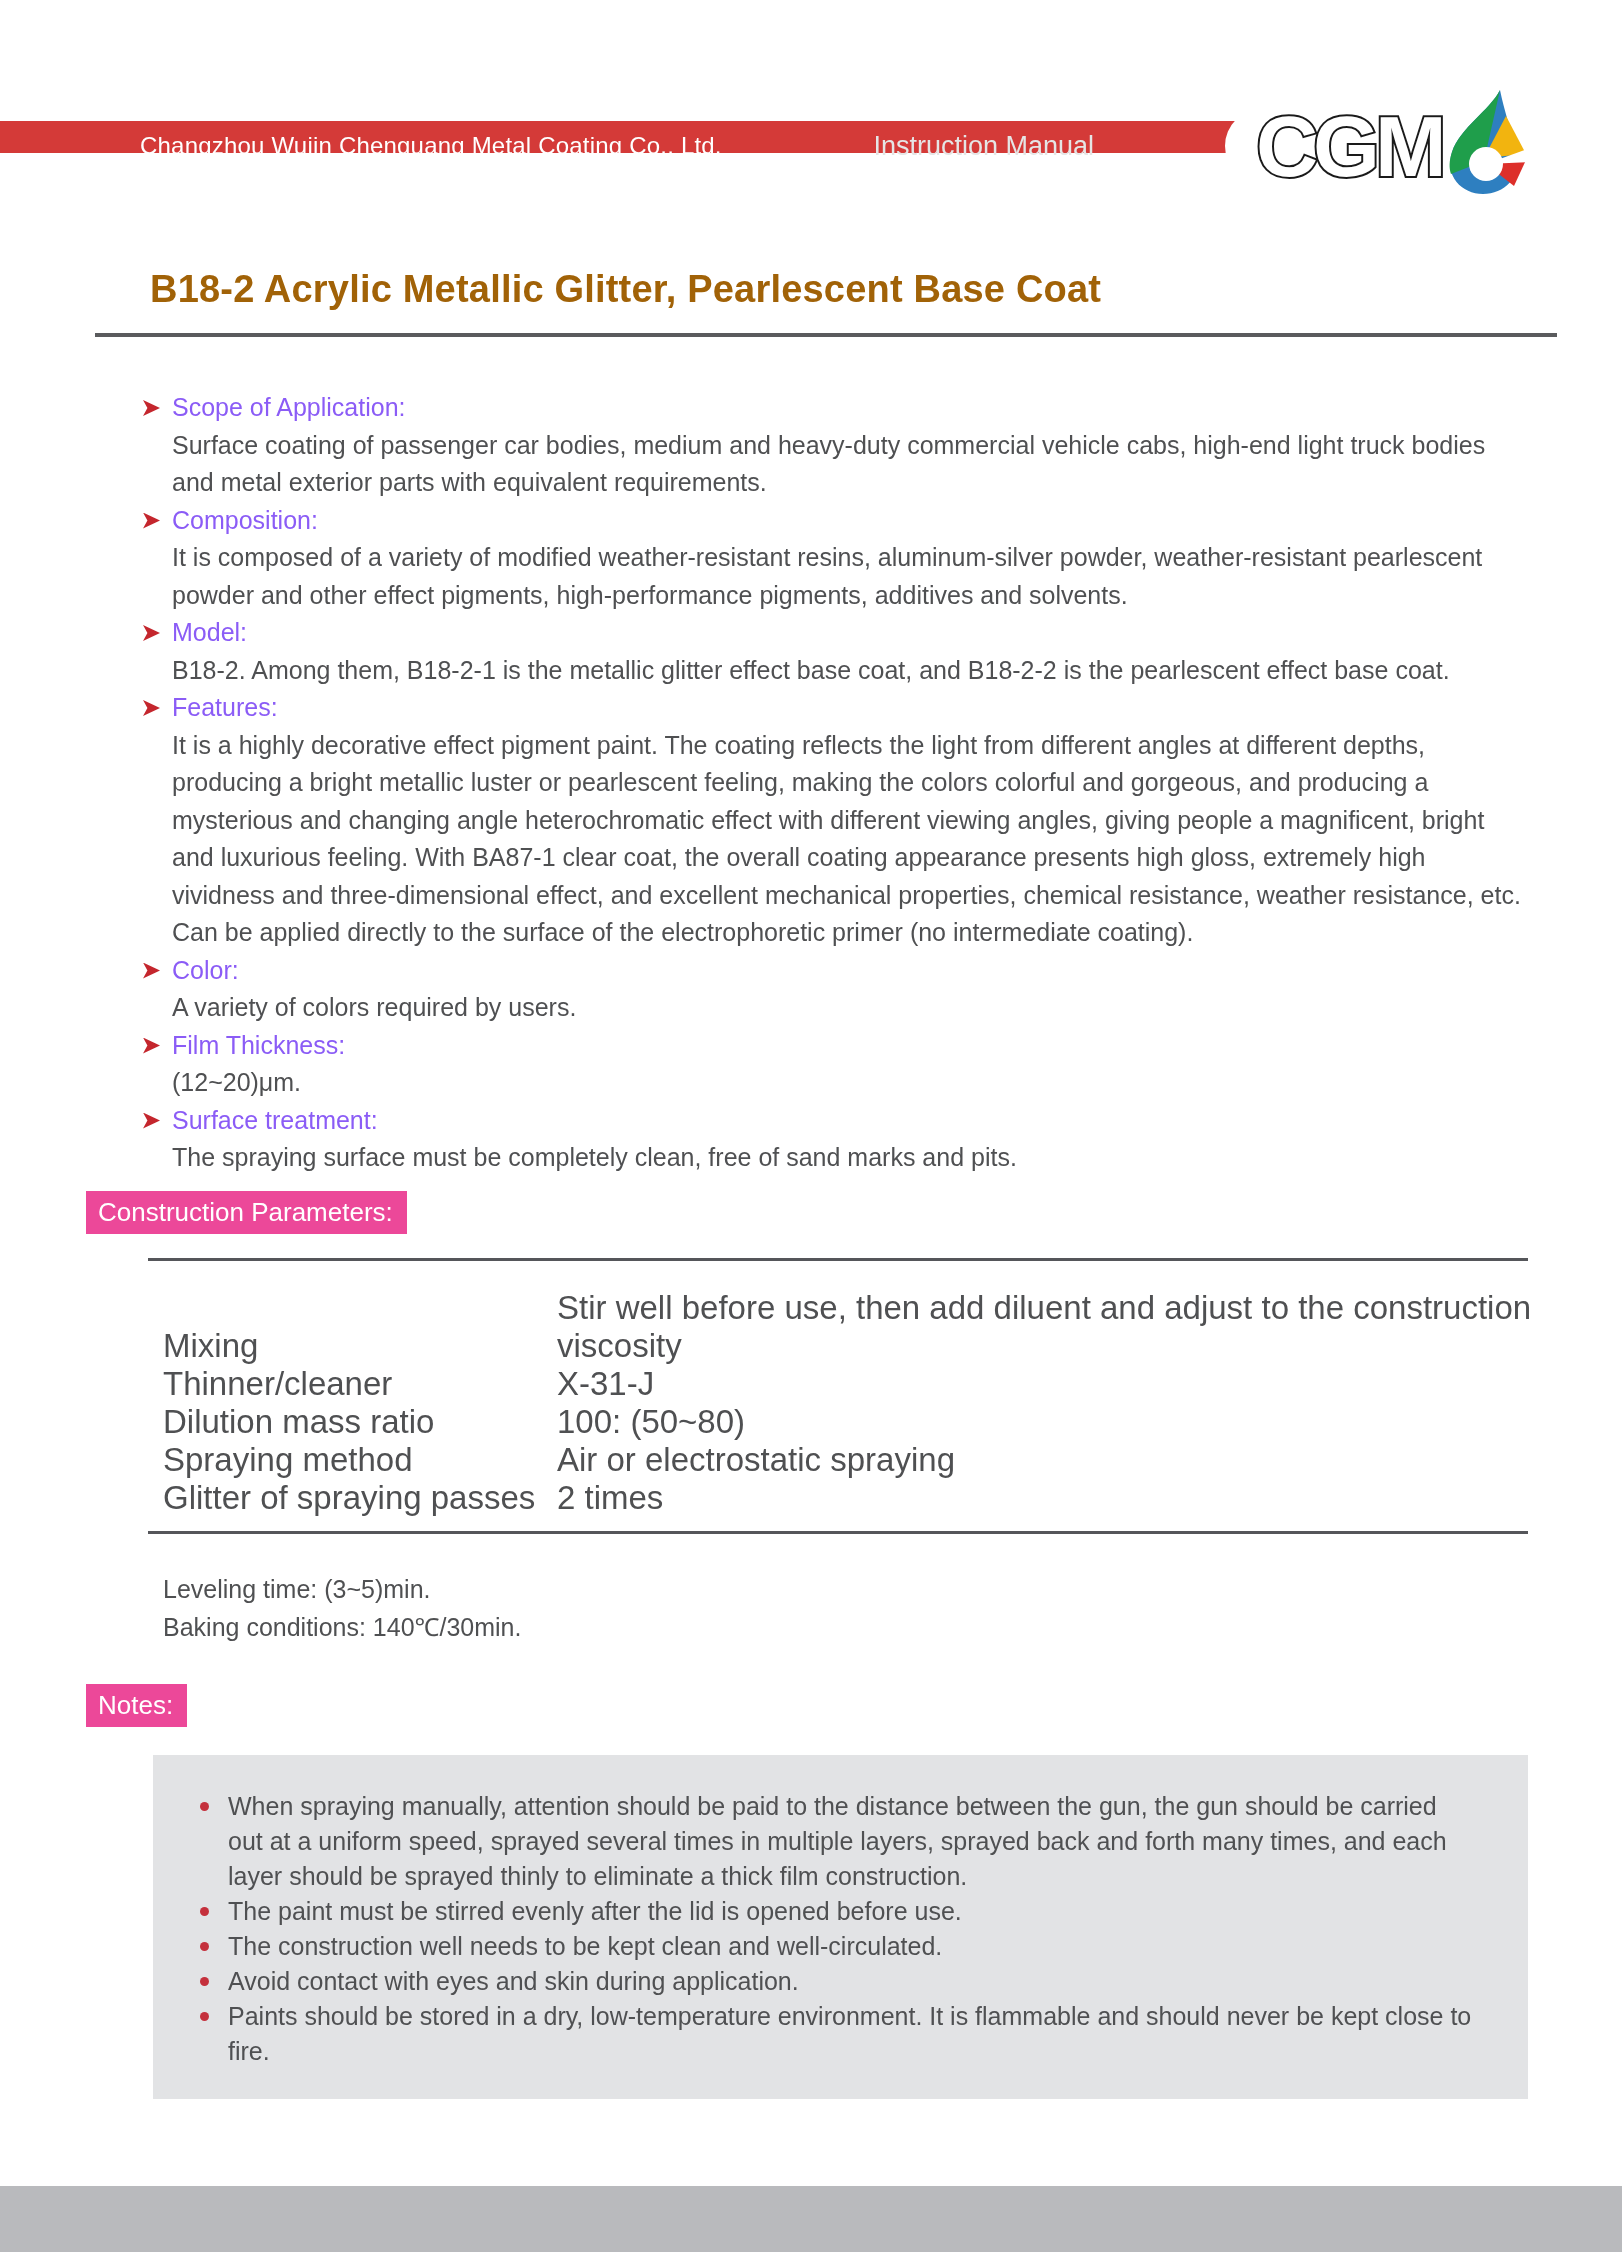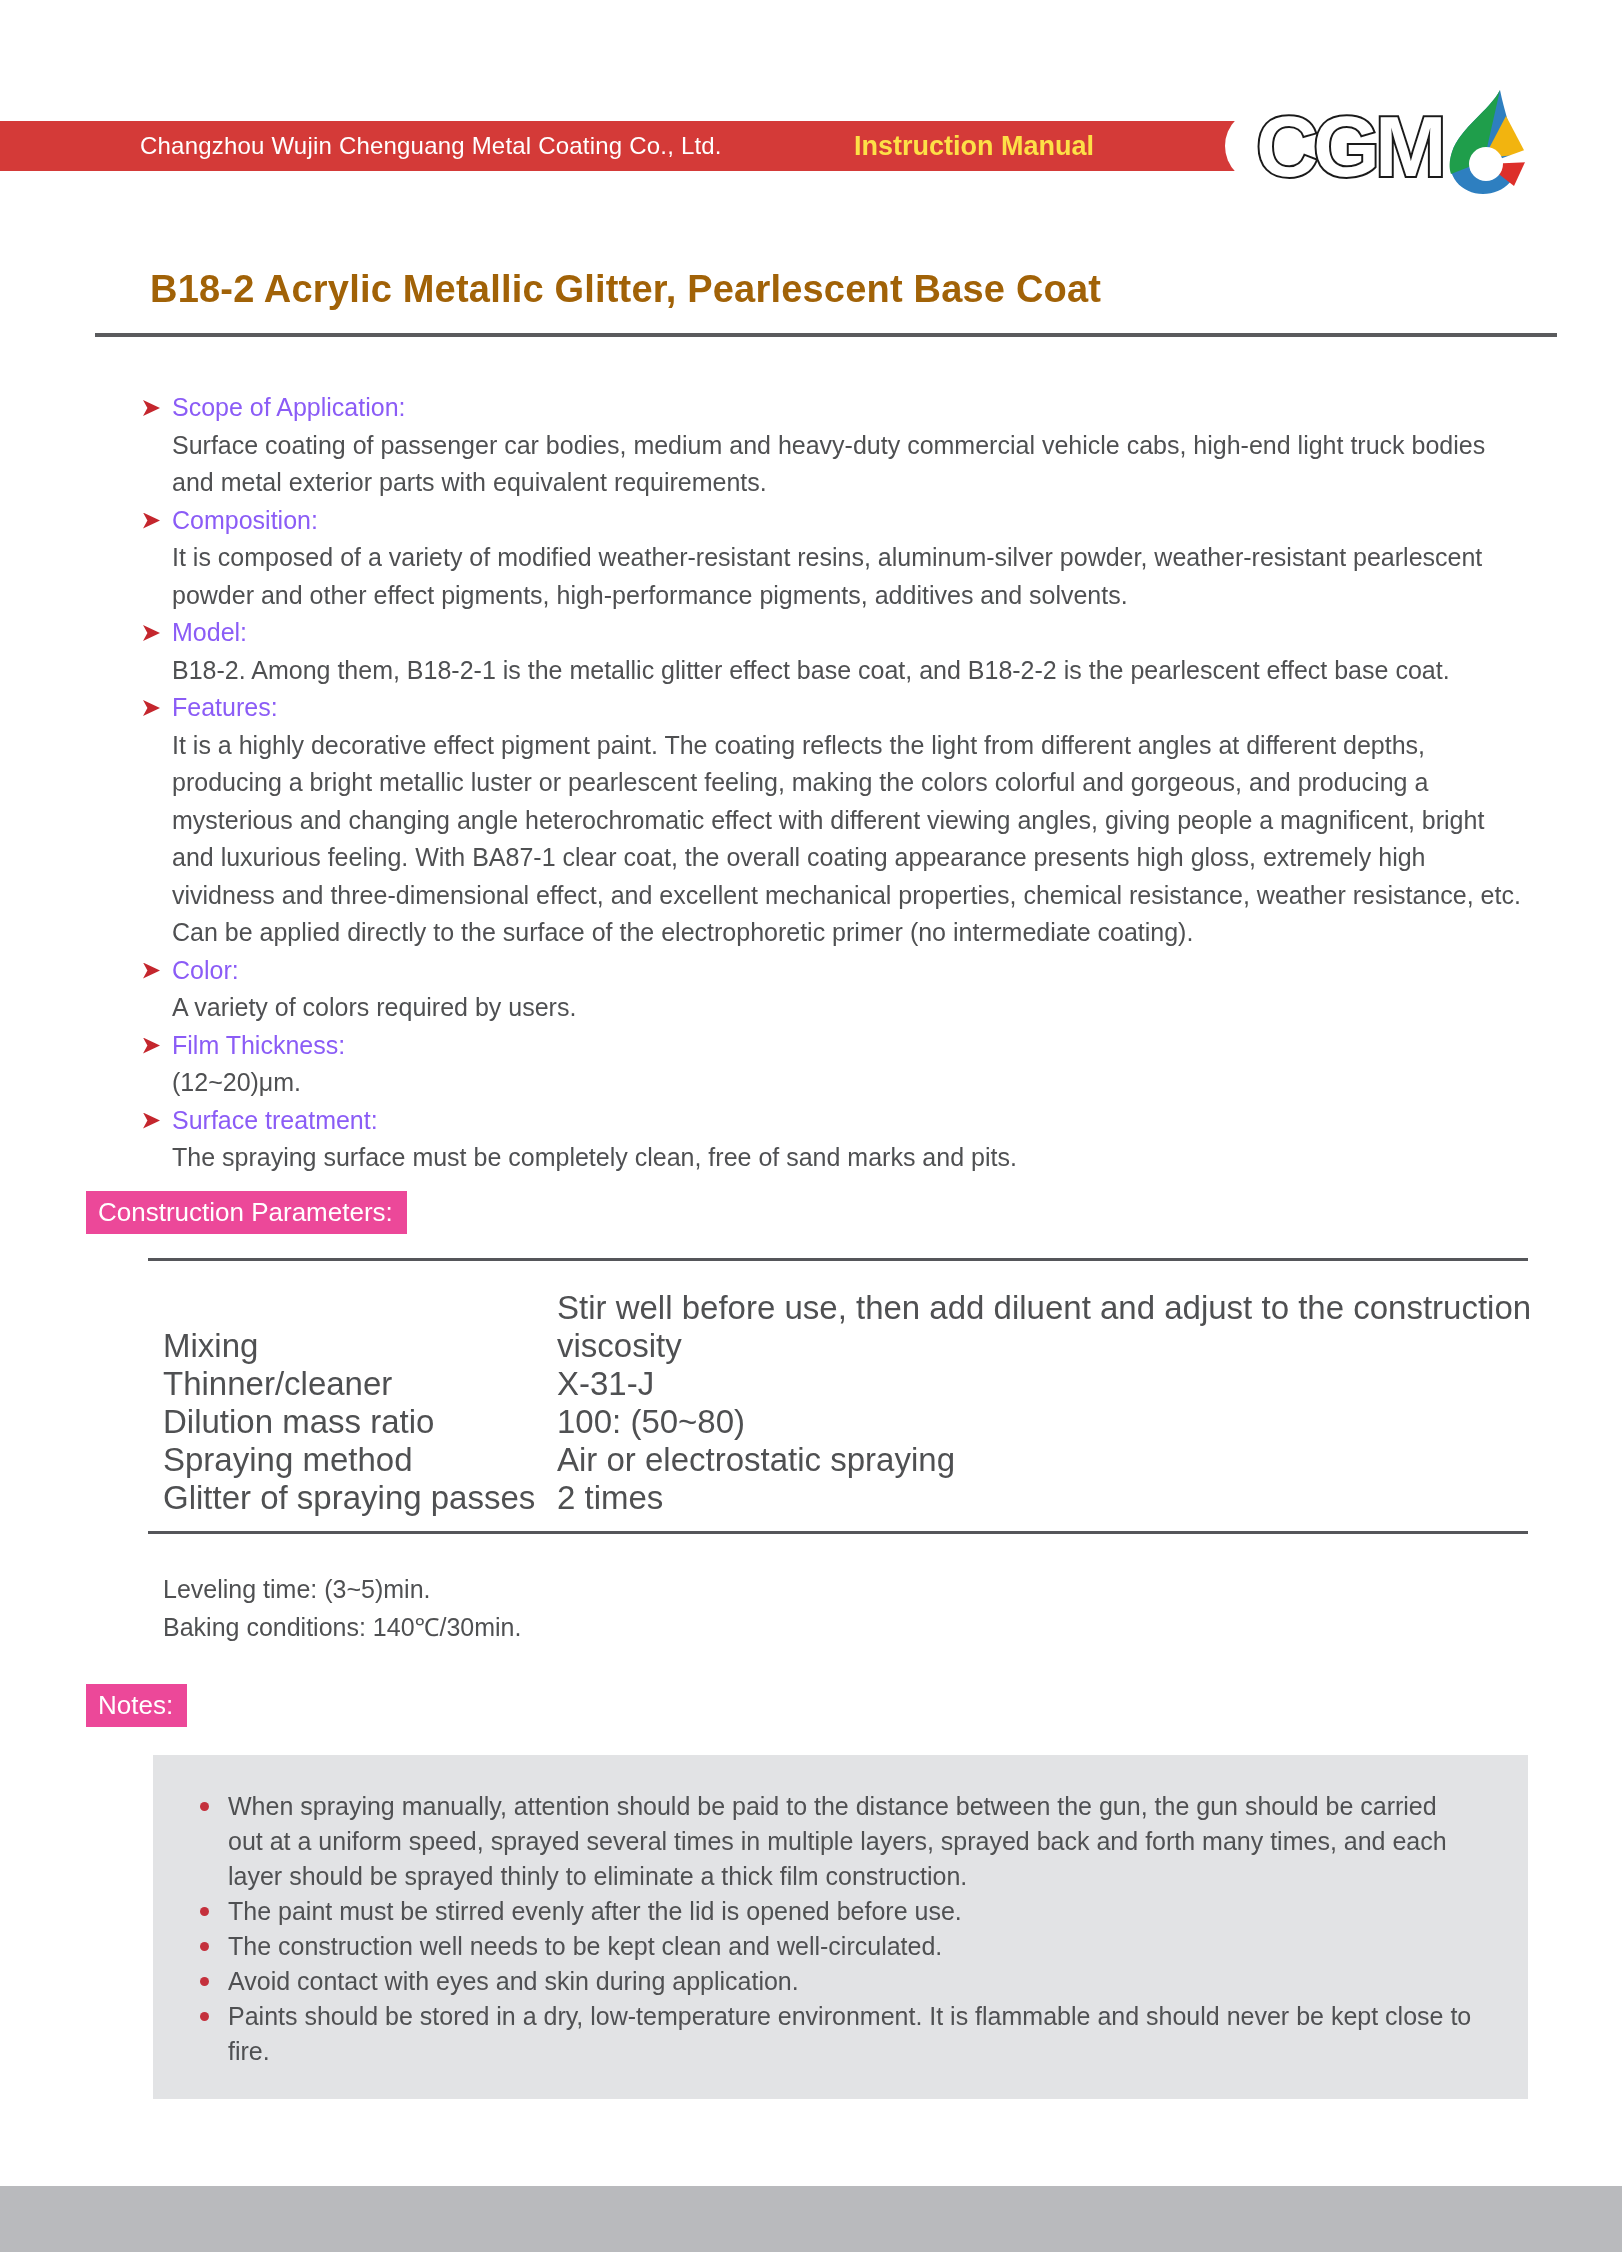--- a/index.html
+++ b/index.html
@@ -6,30 +6,30 @@
   html,body { background:#ffffff; }
   body { font-family:"Liberation Sans", sans-serif; }
   .page {
     position:relative; width:1622px; height:2252px; margin:0 auto;
     background:#ffffff; overflow:hidden; color:#4f5052;
   }
 
   
   .header { position:absolute; top:0; left:0; width:100%; height:200px; }
   .header-bar {
-    position:absolute; top:121px; left:0; width:1262px; height:50px;
+    position:absolute; top:121px; left:0; width:1262px; height:32px;
     background:#d43a38; display:flex; align-items:center;
   }
   .company-name {
     position:absolute; left:140px; top:0; height:50px; line-height:50px;
     color:#ffffff; font-size:24px; letter-spacing:0.2px;
   }
   .manual-label {
     position:absolute; right:168px; top:0; height:50px; line-height:50px;
-    color:#fde047; font-size:27px; font-weight:bold;
+    color:#e5e5e5; font-size:27px; font-weight:normal;
   }
   .bar-notch {
     position:absolute; left:1225px; top:109px; width:74px; height:74px;
     border-radius:50%; background:#ffffff;
   }
   .logo { position:absolute; left:1256px; top:88px; width:280px; height:110px; }
 
   
   .main { position:absolute; top:268px; left:0; width:1622px; }
   .doc-title {

